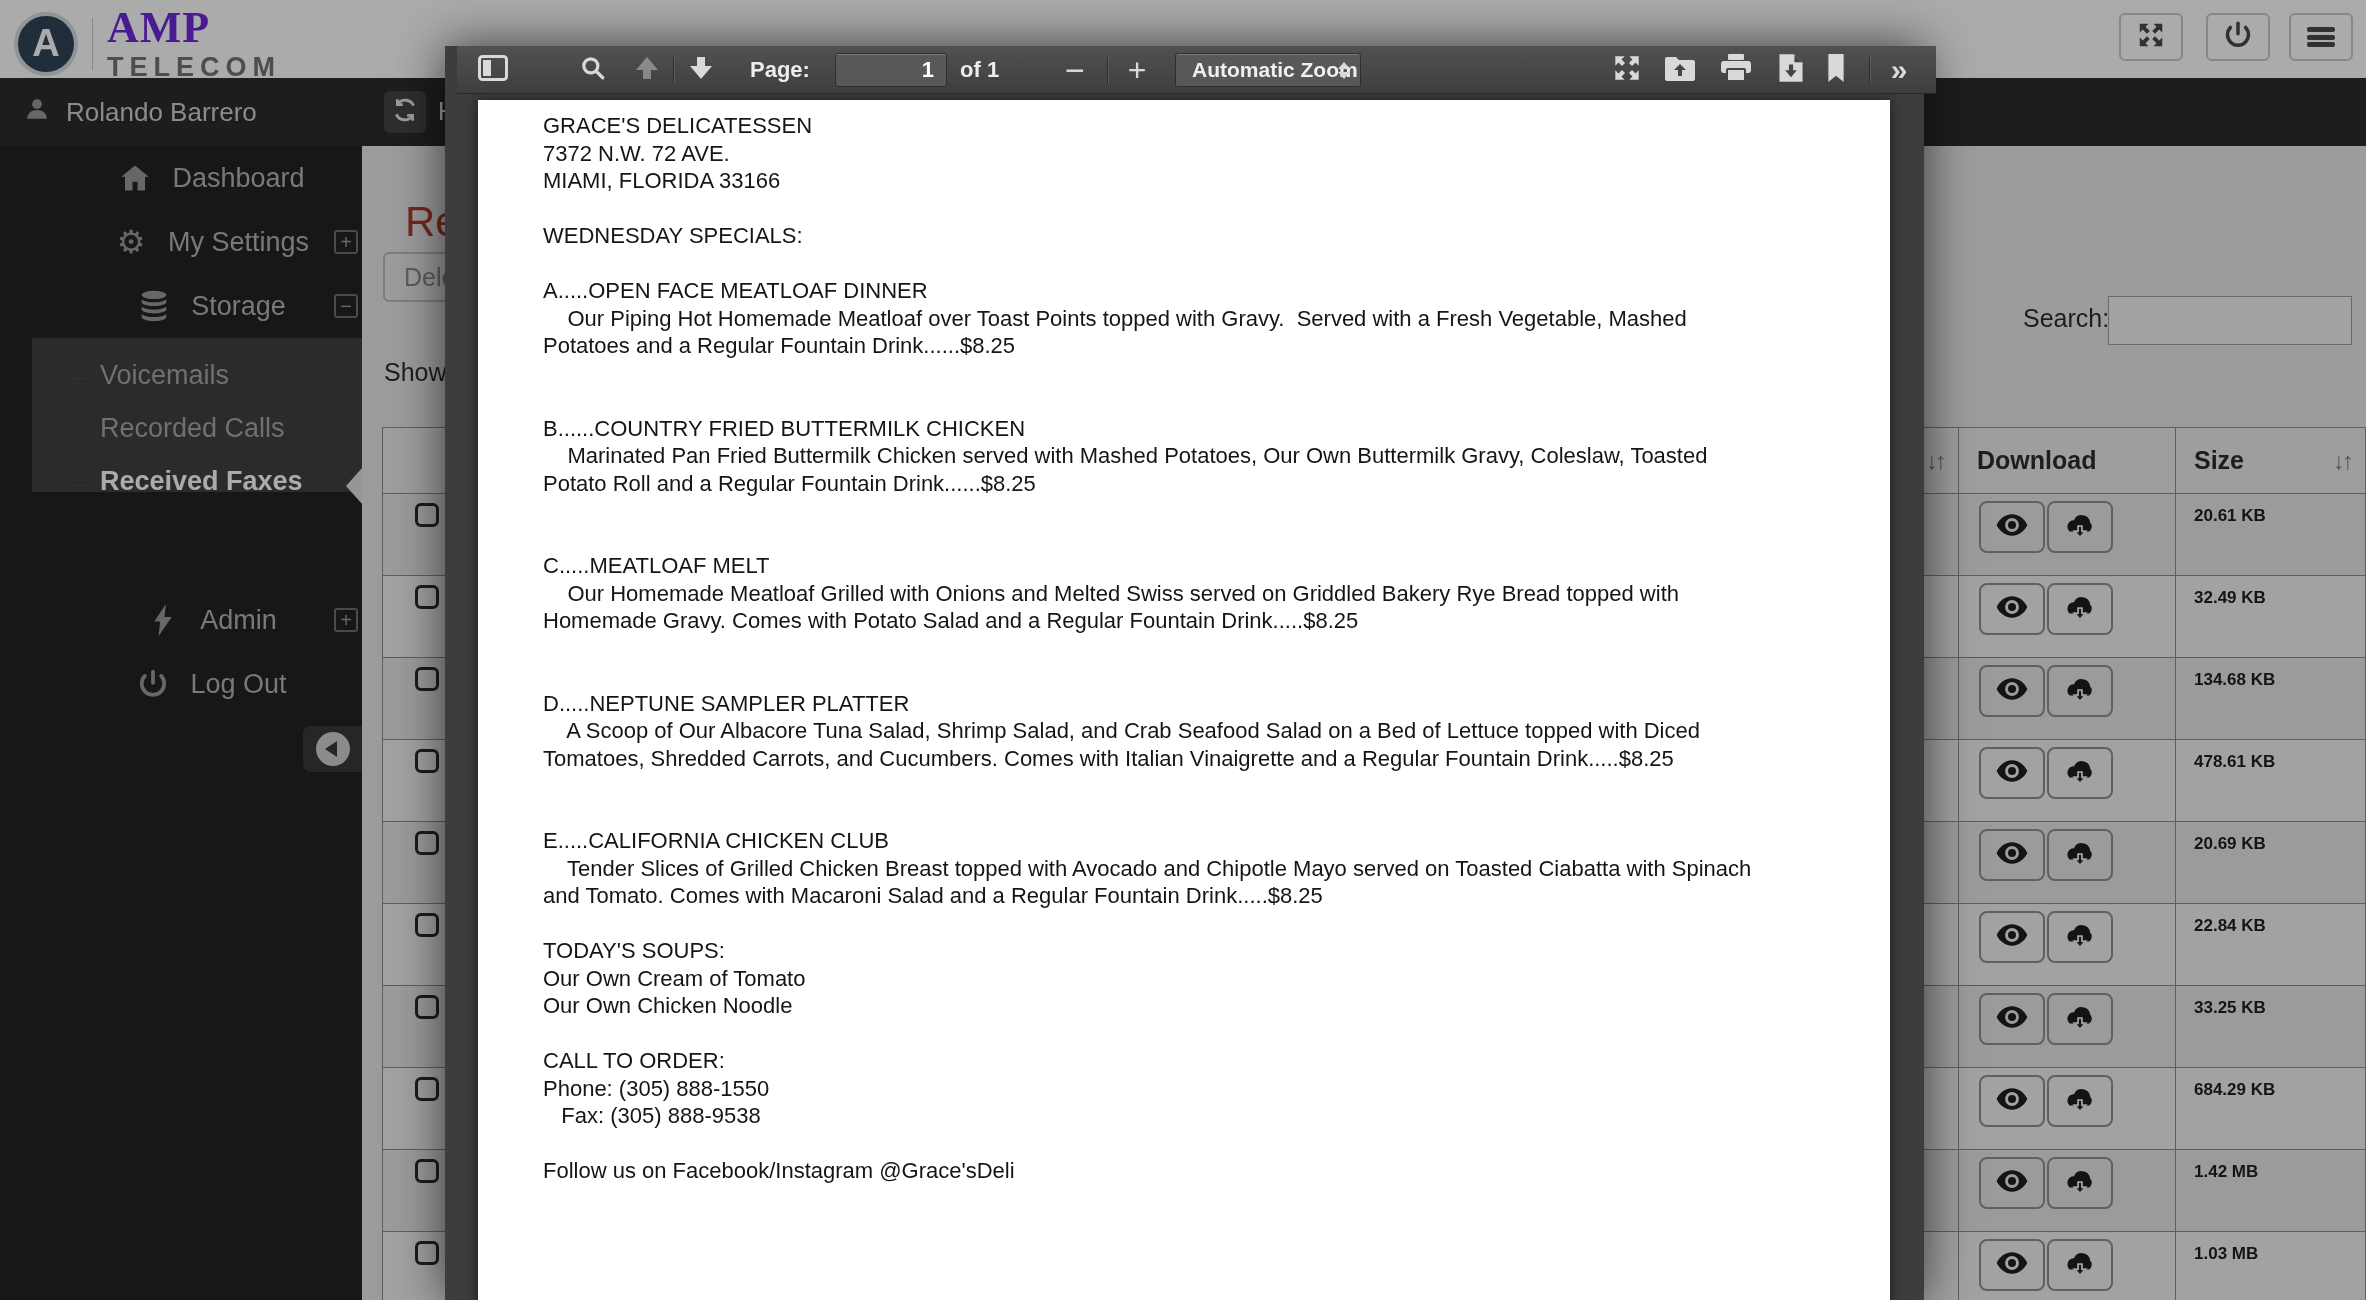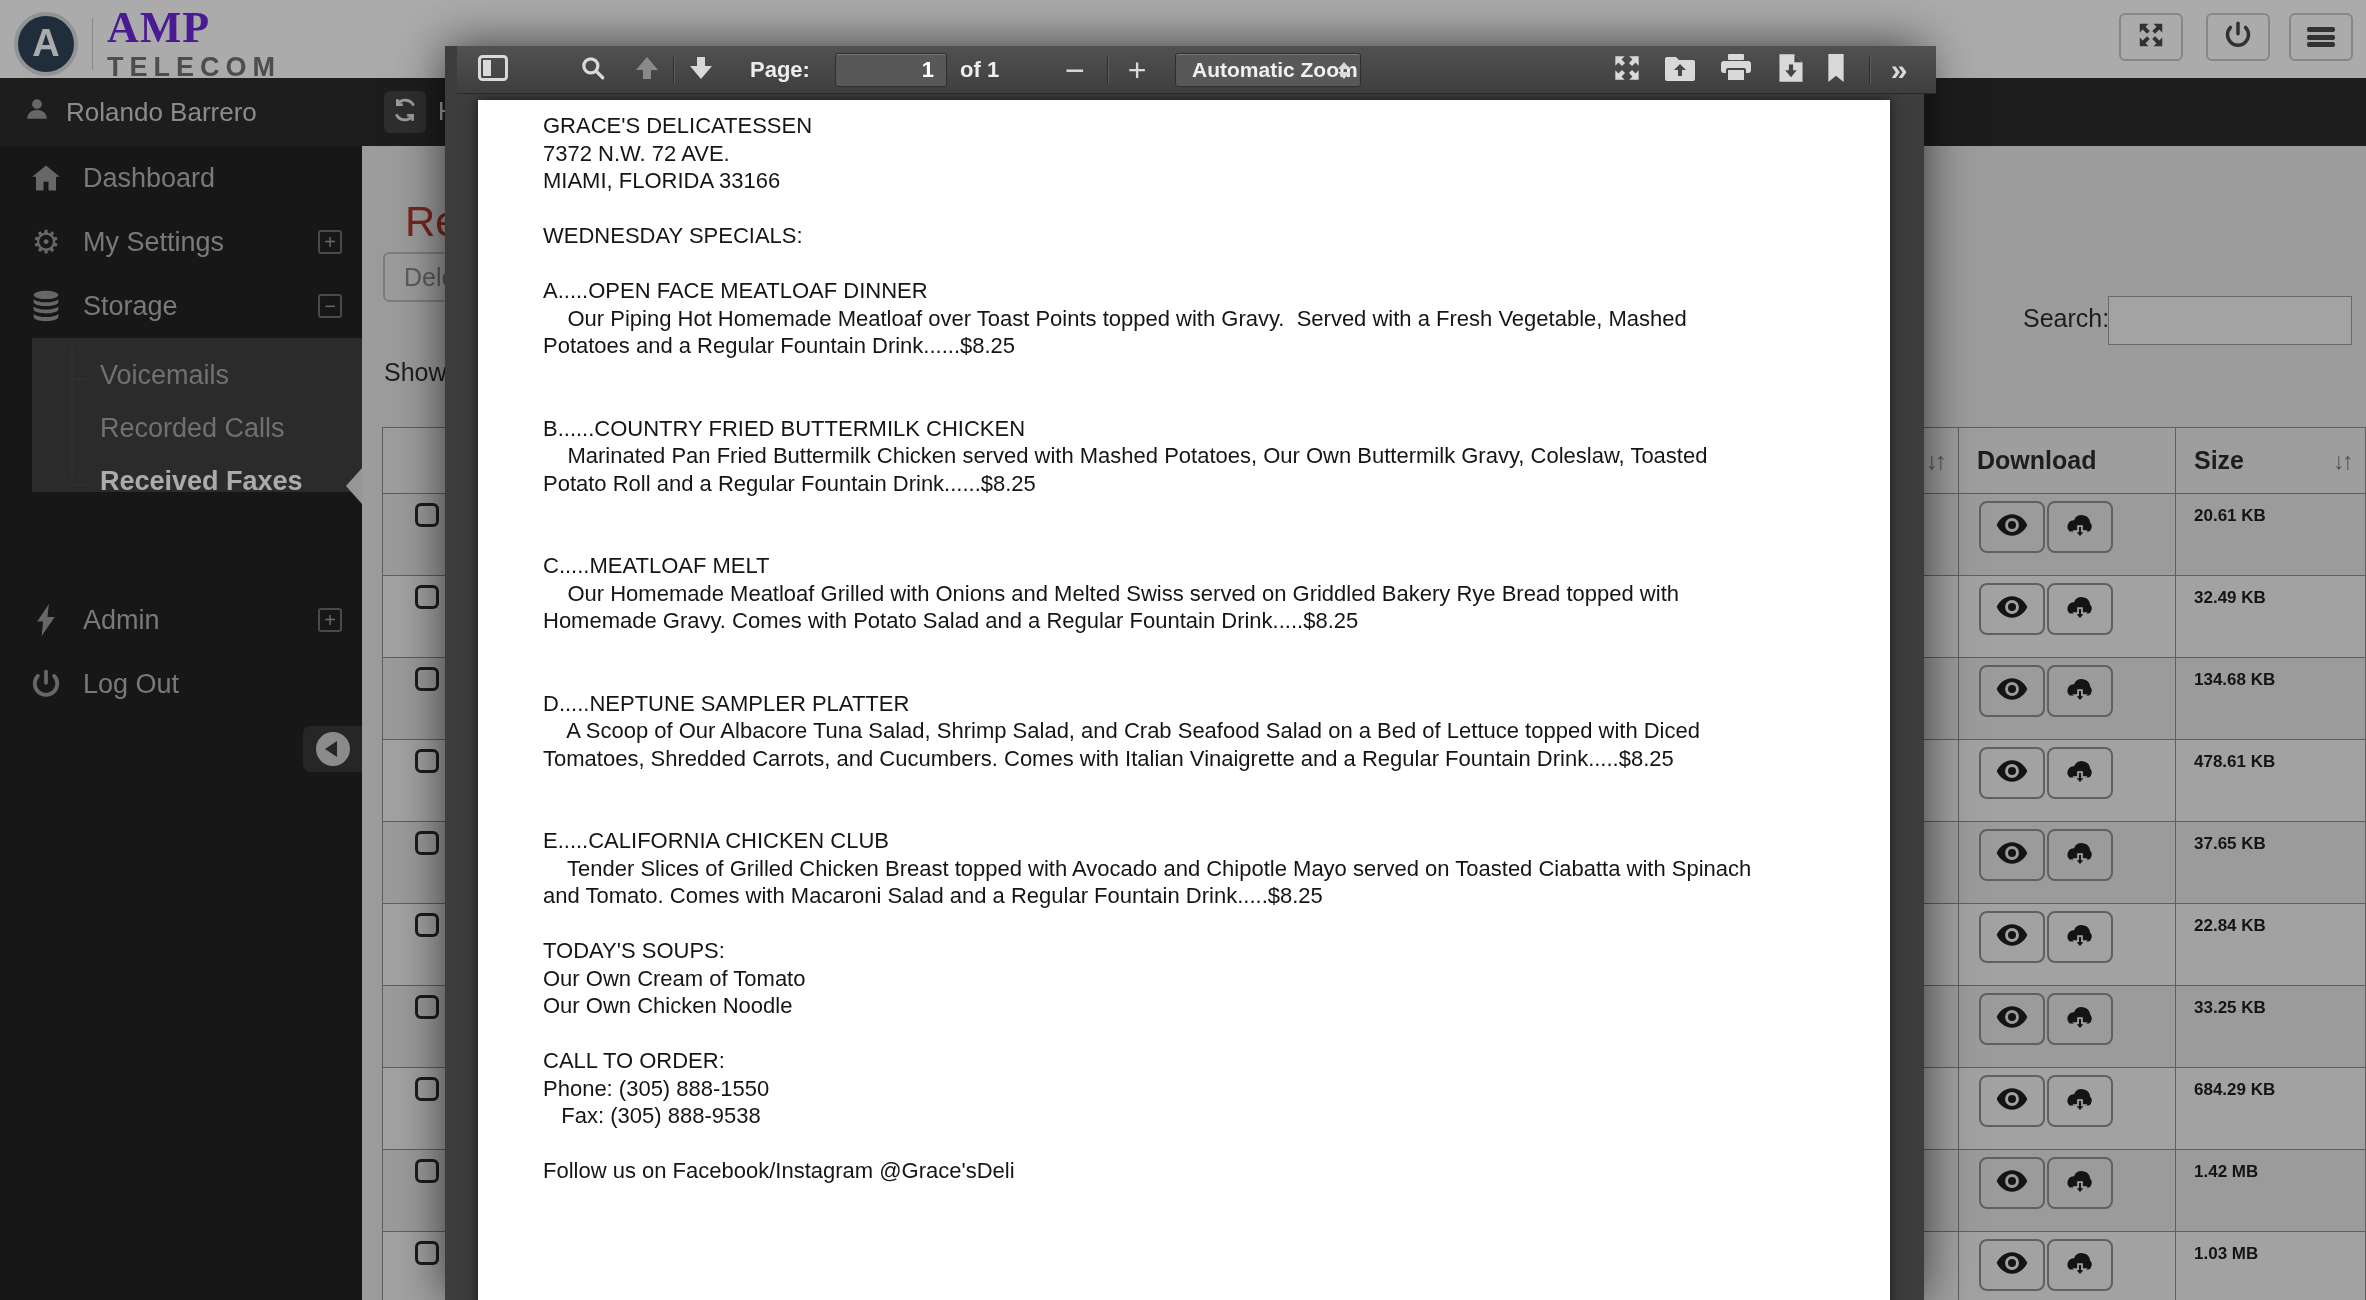--- a/index.html
+++ b/index.html
@@ -26,22 +26,22 @@
   
   #crumb-bar{position:absolute;left:0;top:78px;width:2366px;height:68px;background:#2c2c2c;}
   #refresh-btn{position:absolute;left:384px;top:13px;width:42px;height:42px;border-radius:6px;
                background:#454545;color:#e8e8e8;display:flex;align-items:center;justify-content:center;}
   #crumb-home{position:absolute;left:438px;top:19px;color:#f2f2f2;font-size:25px;}
 
   
   #sidebar{position:absolute;left:0;top:78px;width:362px;height:1222px;background:#232323;color:#b5b5b5;}
   #side-user{position:absolute;left:0;top:0;width:362px;height:68px;background:#2c2c2c;
              display:flex;align-items:center;gap:16px;padding-left:24px;font-size:26px;color:#cfcfcf;}
-  .side-item{position:absolute;left:0;width:362px;display:flex;align-items:center;gap:17px;
-             padding-left:26px;font-size:27px;color:#b5b5b5;}
+  .side-item{position:absolute;left:16px;width:362px;display:flex;align-items:center;gap:17px;
+             padding-left:26px;font-size:27px;color:#b5b5b5;justify-content:center;}
   .side-item .s-icon{width:40px;display:flex;justify-content:center;color:#9a9a9a;}
   .expand-box{position:absolute;right:20px;width:24px;height:24px;border:2px solid #6f6f6f;border-radius:3px;
               display:flex;align-items:center;justify-content:center;font-size:20px;color:#9a9a9a;line-height:1;}
   #submenu{position:absolute;left:0;top:260px;width:374px;height:154px;background:#404040;margin-left:32px;}
   #tree-line{position:absolute;left:39px;top:8px;width:2px;height:132px;background:#474747;}
   .sub-item{position:absolute;left:68px;font-size:27px;color:#a8a8a8;}
   .sub-item::before{content:"";position:absolute;left:-29px;top:18px;width:16px;height:2px;background:#474747;}
   .sub-item.active{color:#ffffff;font-weight:bold;}
   #active-caret{position:absolute;right:0;top:390px;width:0;height:0;
                 border-top:18px solid transparent;border-bottom:18px solid transparent;
@@ -357,21 +357,21 @@
                   <circle cx="12" cy="9" r="3"></circle>
                 </svg></span>
             </span>
           <span class="icon-btn">
               <span><svg width="34" height="26" viewBox="0 0 26 20" fill="currentColor">
                   <path d="M20.8 8.1A6.5 6.5 0 0 0 8.4 6.3 5 5 0 0 0 5 15h15a4.5 4.5 0 0 0 .8-6.9z"></path>
                   <path d="M13 19.5 8.8 14.8h2.7v-4h3v4h2.7z" stroke="#efefef" stroke-width="1.4"></path>
                 </svg></span>
             </span>
         </div>
-        <div class="size-cell">37.65 KB</div>
+        <div class="size-cell">20.69 KB</div>
       </div>
       <div class="dt-row dt-body-row">
         <div>
             <span class="chkbox"></span>
           </div>
           <div></div>
         <div class="dl-cell">
           <span class="icon-btn">
               <span><svg width="32" height="24" viewBox="0 0 24 18" fill="currentColor">
                   <path d="M12 1C6.5 1 2.3 5 .5 9 2.3 13 6.5 17 12 17s9.7-4 11.5-8C21.7 5 17.5 1 12 1zm0 13.2A5.2 5.2 0 1 1 12 3.8a5.2 5.2 0 0 1 0 10.4z"></path>

